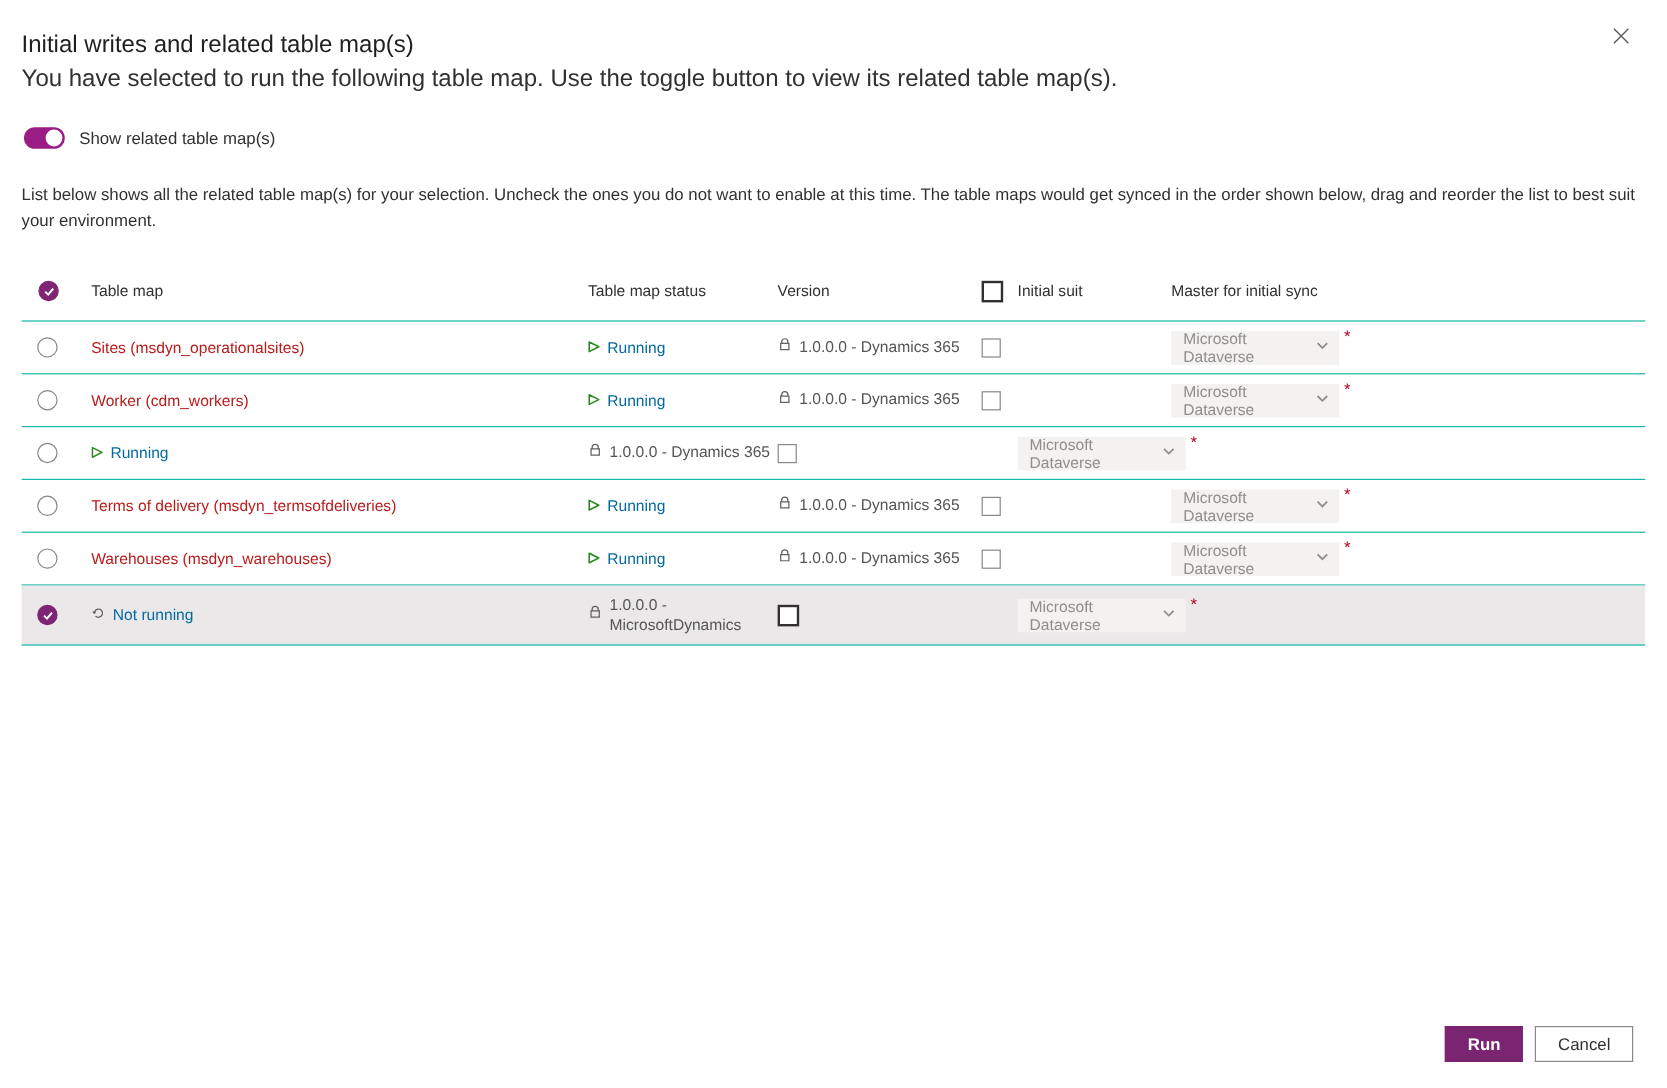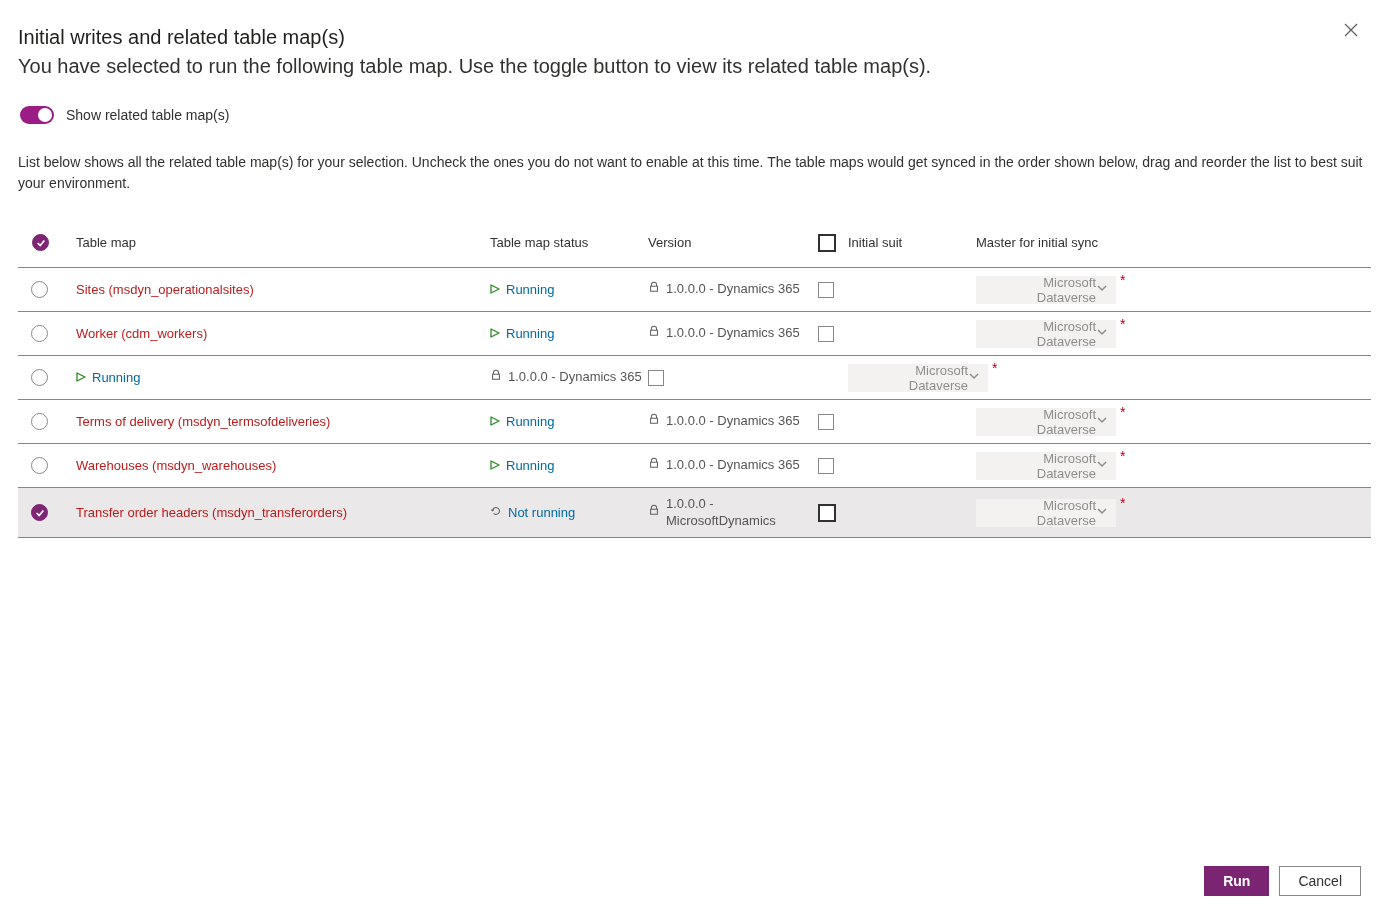--- a/index.html
+++ b/index.html
@@ -131,33 +131,32 @@
     display: flex;
     align-items: center;
     justify-content: space-between;
     width: 140px;
     height: 28px;
     padding: 0 8px 0 10px;
     background: #f3f2f1;
     color: #8f8e8c;
     font-size: 13px;
     cursor: pointer;
-    text-align: right;
   }
   .dropdown svg { color: #8f8e8c; }
   .asterisk {
     position: absolute;
     left: 144px; top: -4px;
     color: #b00020;
     font-size: 14px;
   }
 
   .footer {
     position: absolute;
-    bottom: 11px; right: 28px;
+    bottom: 22px; right: 28px;
     display: flex; gap: 10px;
   }
   .btn {
     height: 30px;
     padding: 0 18px;
     font-size: 14px;
     border: 1px solid #8a8886;
     background: #fff;
     color: #323130;
     cursor: pointer;
@@ -366,21 +365,20 @@
           </div>
         </div>
         <div class="row selected tall">
           <div class="radio-cell">
             <span class="radio checked">
               <svg width="10" height="10" viewBox="0 0 12 12">
                 <path d="M2 6 L5 9 L10 3" stroke="#fff" stroke-width="2" fill="none"></path>
               </svg>
             </span>
           </div>
-          <div class="name">Transfer order headers (msdyn_transferorders)</div>
           <div class="status">
             <span class="reset"><svg width="12" height="12" viewBox="0 0 14 14">
                 <path d="M3 7 a4 4 0 1 1 1.2 2.8 M3 7 l-1.5 -1.5 M3 7 l1.5 -1.5" fill="none" stroke="currentColor" stroke-width="1.2"></path>
               </svg></span>
             <span>Not running</span>
           </div>
           <div class="version">
             <span class="lock"><svg width="12" height="12" viewBox="0 0 14 14">
                 <path d="M4 6 V4.5 a3 3 0 0 1 6 0 V6 M3 6 h8 v6 h-8 z" fill="none" stroke="currentColor" stroke-width="1.2"></path>
               </svg></span>

